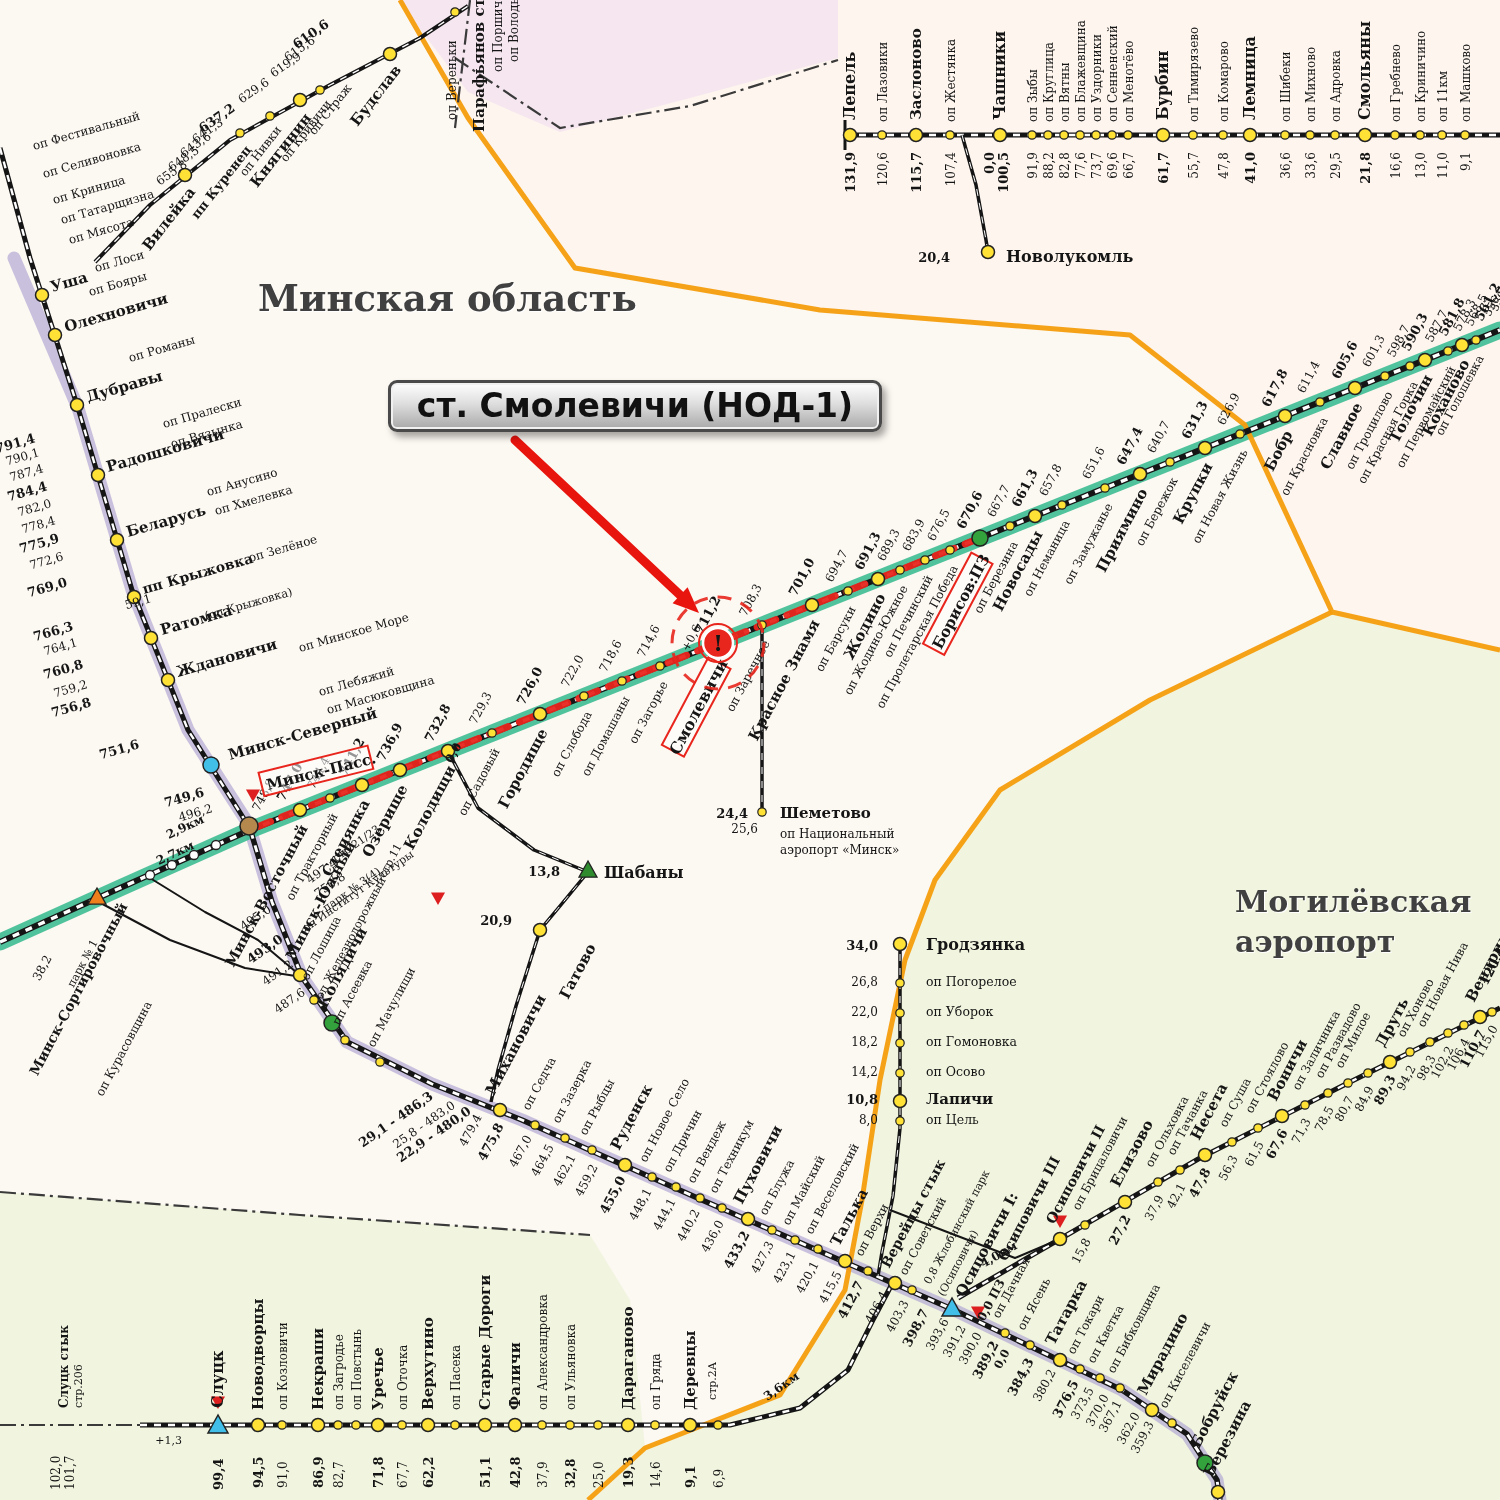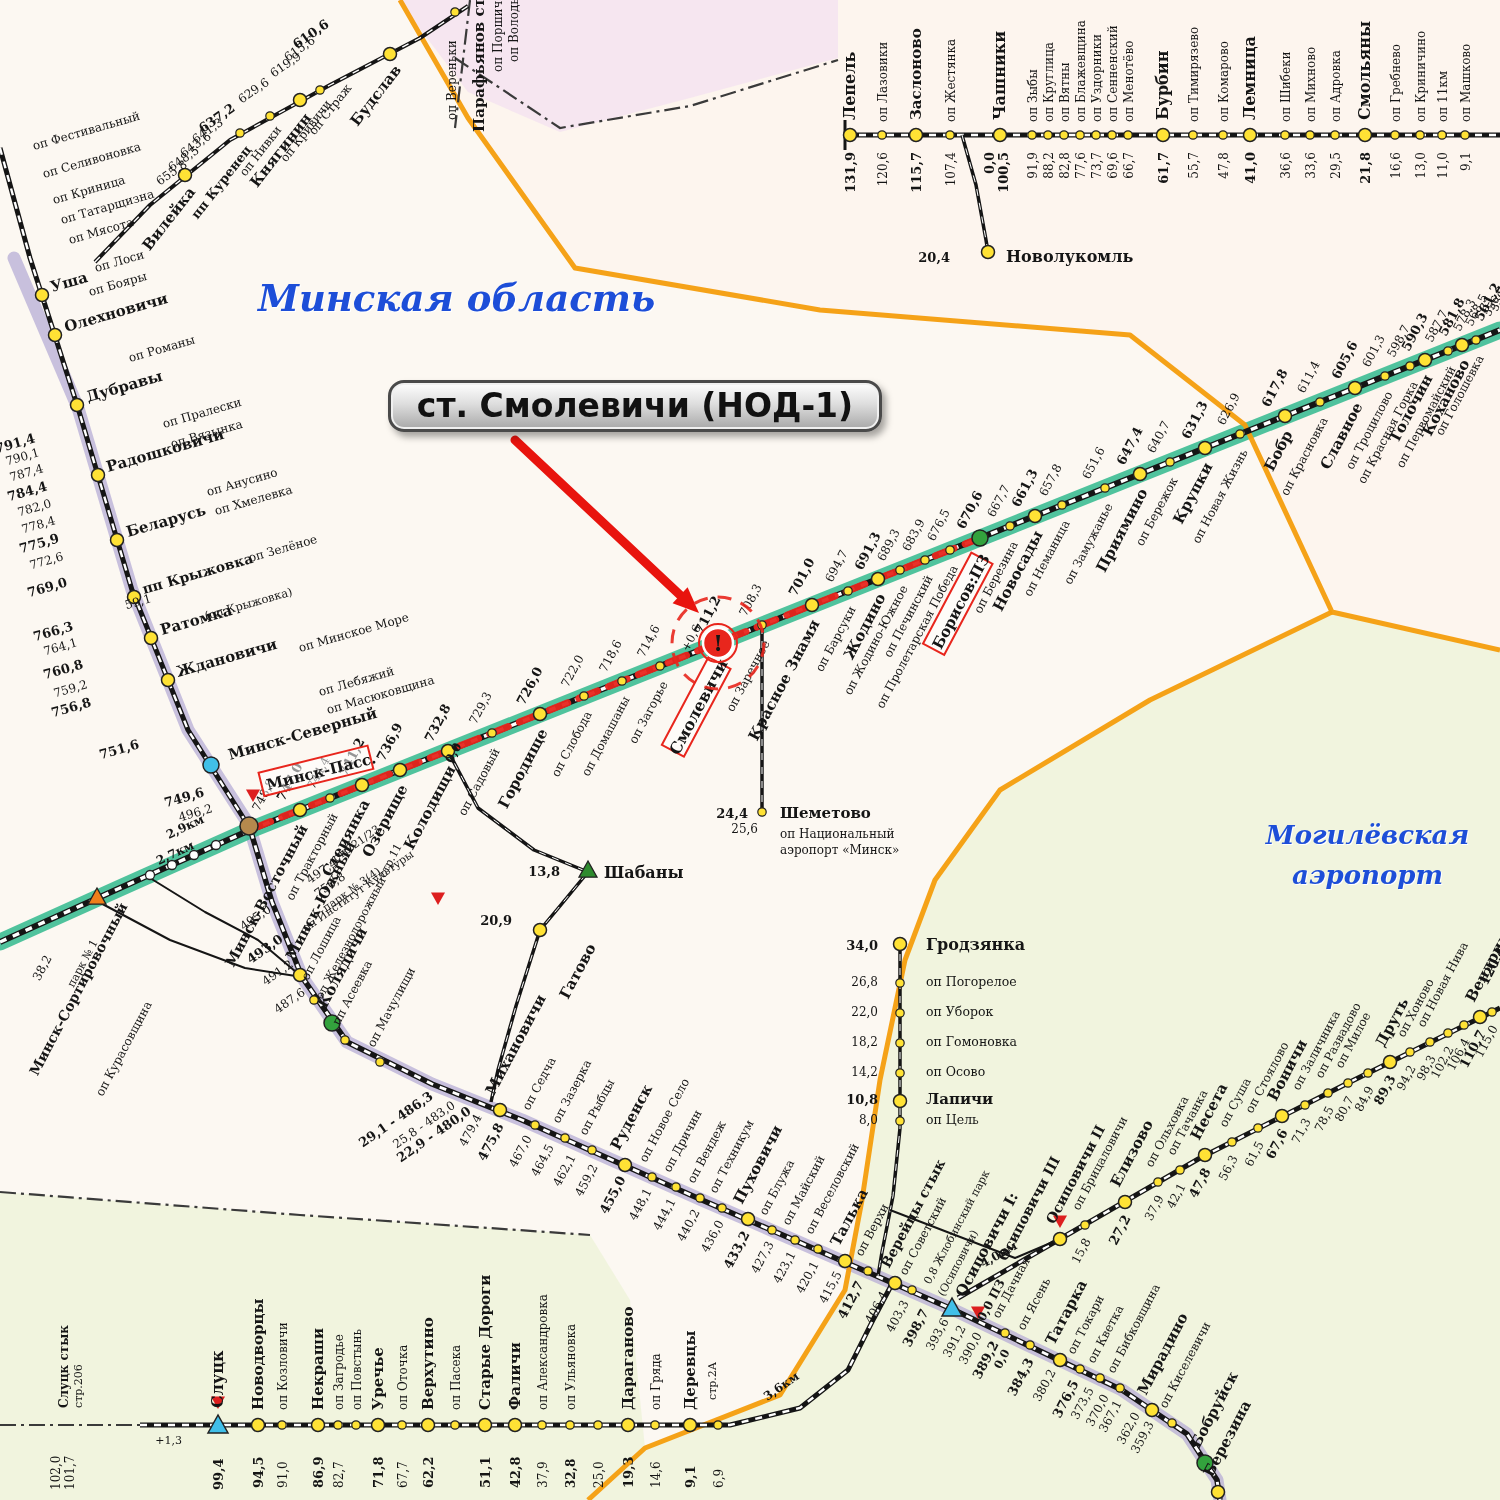--- a/index.html
+++ b/index.html
@@ -1,26 +1,26 @@
 <!DOCTYPE html>
 <html><head>
 <meta charset="utf-8">
 <style>
   html,body{margin:0;padding:0;background:#e8e8e8;}
   .stage{position:relative;width:1500px;height:1500px;overflow:hidden;background:#fcf8f2;
          font-family:"DejaVu Serif","Liberation Serif",serif;}
   svg{position:absolute;left:0;top:0;}
   svg text{font-family:"DejaVu Serif","Liberation Serif",serif;fill:#151515;}
-  .oblast{position:absolute;color:#1d4ed8;font-style:italic;font-weight:bold;
+  .oblast{position:absolute;color:#404040;font-weight:bold;
           font-family:"DejaVu Serif","Liberation Serif",serif;white-space:nowrap;
           text-shadow:1px 1px 0 #ffffff;}
   #oblast-minsk{left:258px;top:276px;font-size:37px;}
-  #oblast-mogilev{left:1235px;top:815px;width:265px;text-align:center;font-size:26px;line-height:40px;}
+  #oblast-mogilev{left:1235px;top:882px;width:265px;font-size:30px;line-height:40px;}
   .callout{position:absolute;left:388px;top:380px;width:494px;height:52px;
-           box-sizing:border-box;border:3px solid #4a4a4a;border-radius:16px;
+           box-sizing:border-box;border:3px solid #4a4a4a;border-radius:9px;
            background:linear-gradient(180deg,#ffffff 0%,#dedede 45%,#a8a8a8 100%);
            box-shadow:4px 5px 7px rgba(0,0,0,.35), inset 0 0 0 2px #f0f0f0;
            font-family:"DejaVu Sans","Liberation Sans",sans-serif;
            font-weight:bold;font-size:33px;color:#111;text-align:center;line-height:46px;}
 </style>
 </head>
 <body>
 
 <div class="stage">
   <svg id="map" width="1500" height="1500" viewBox="0 0 1500 1500">

